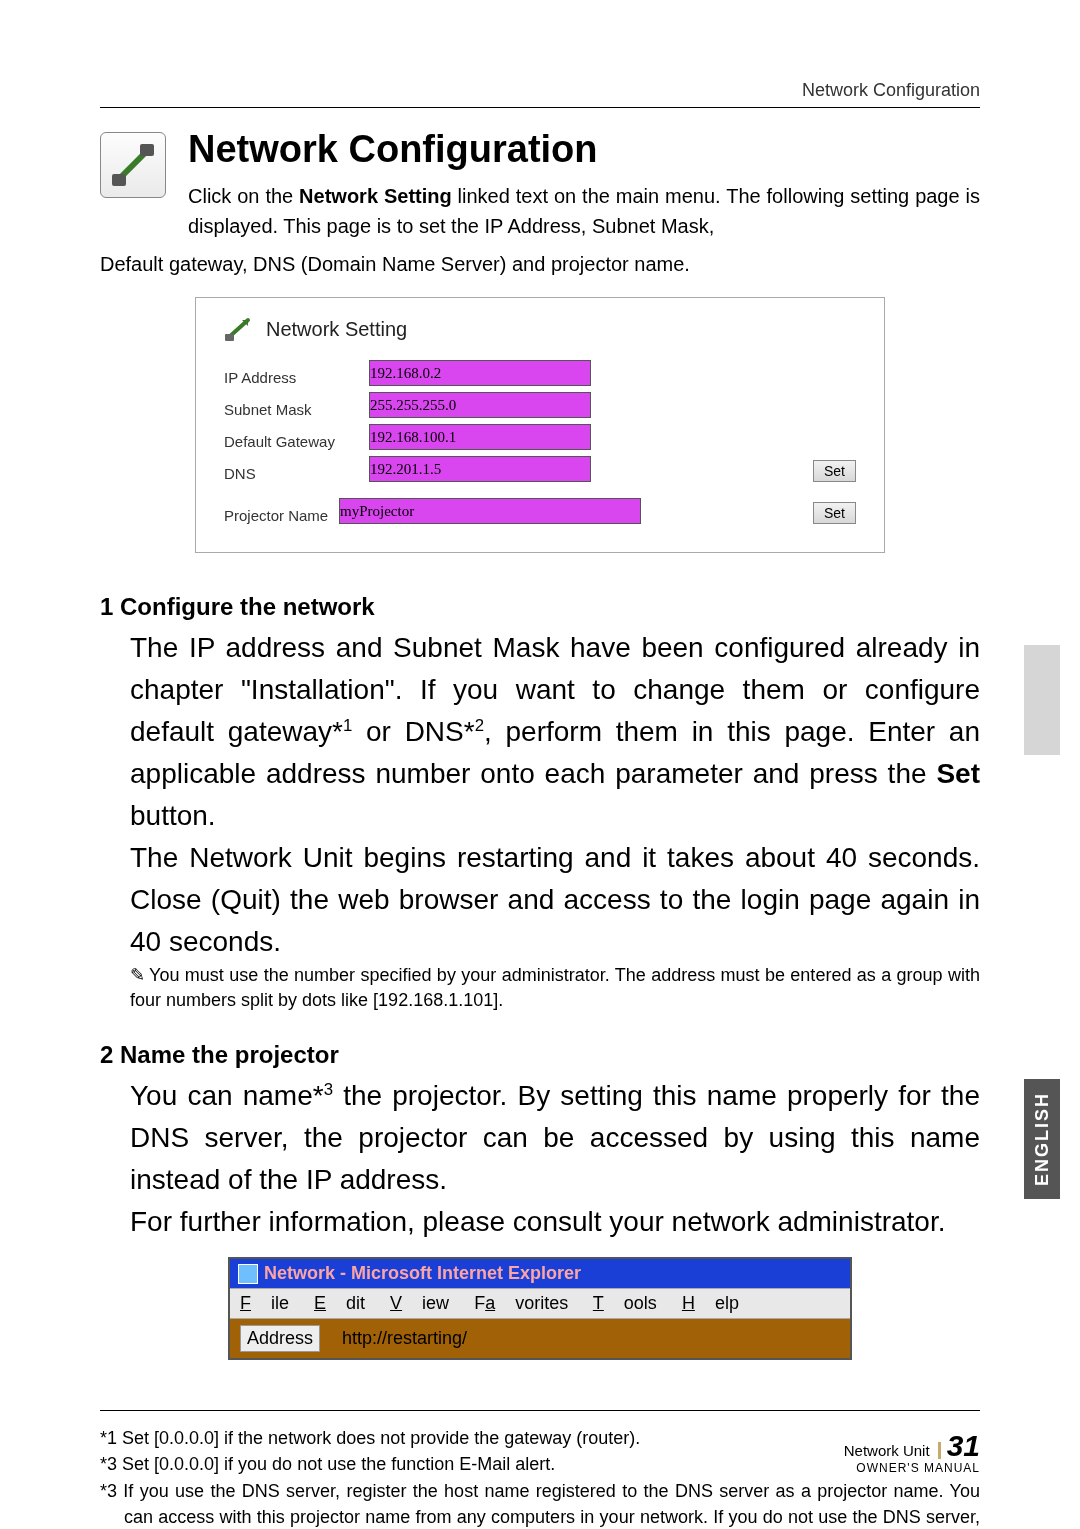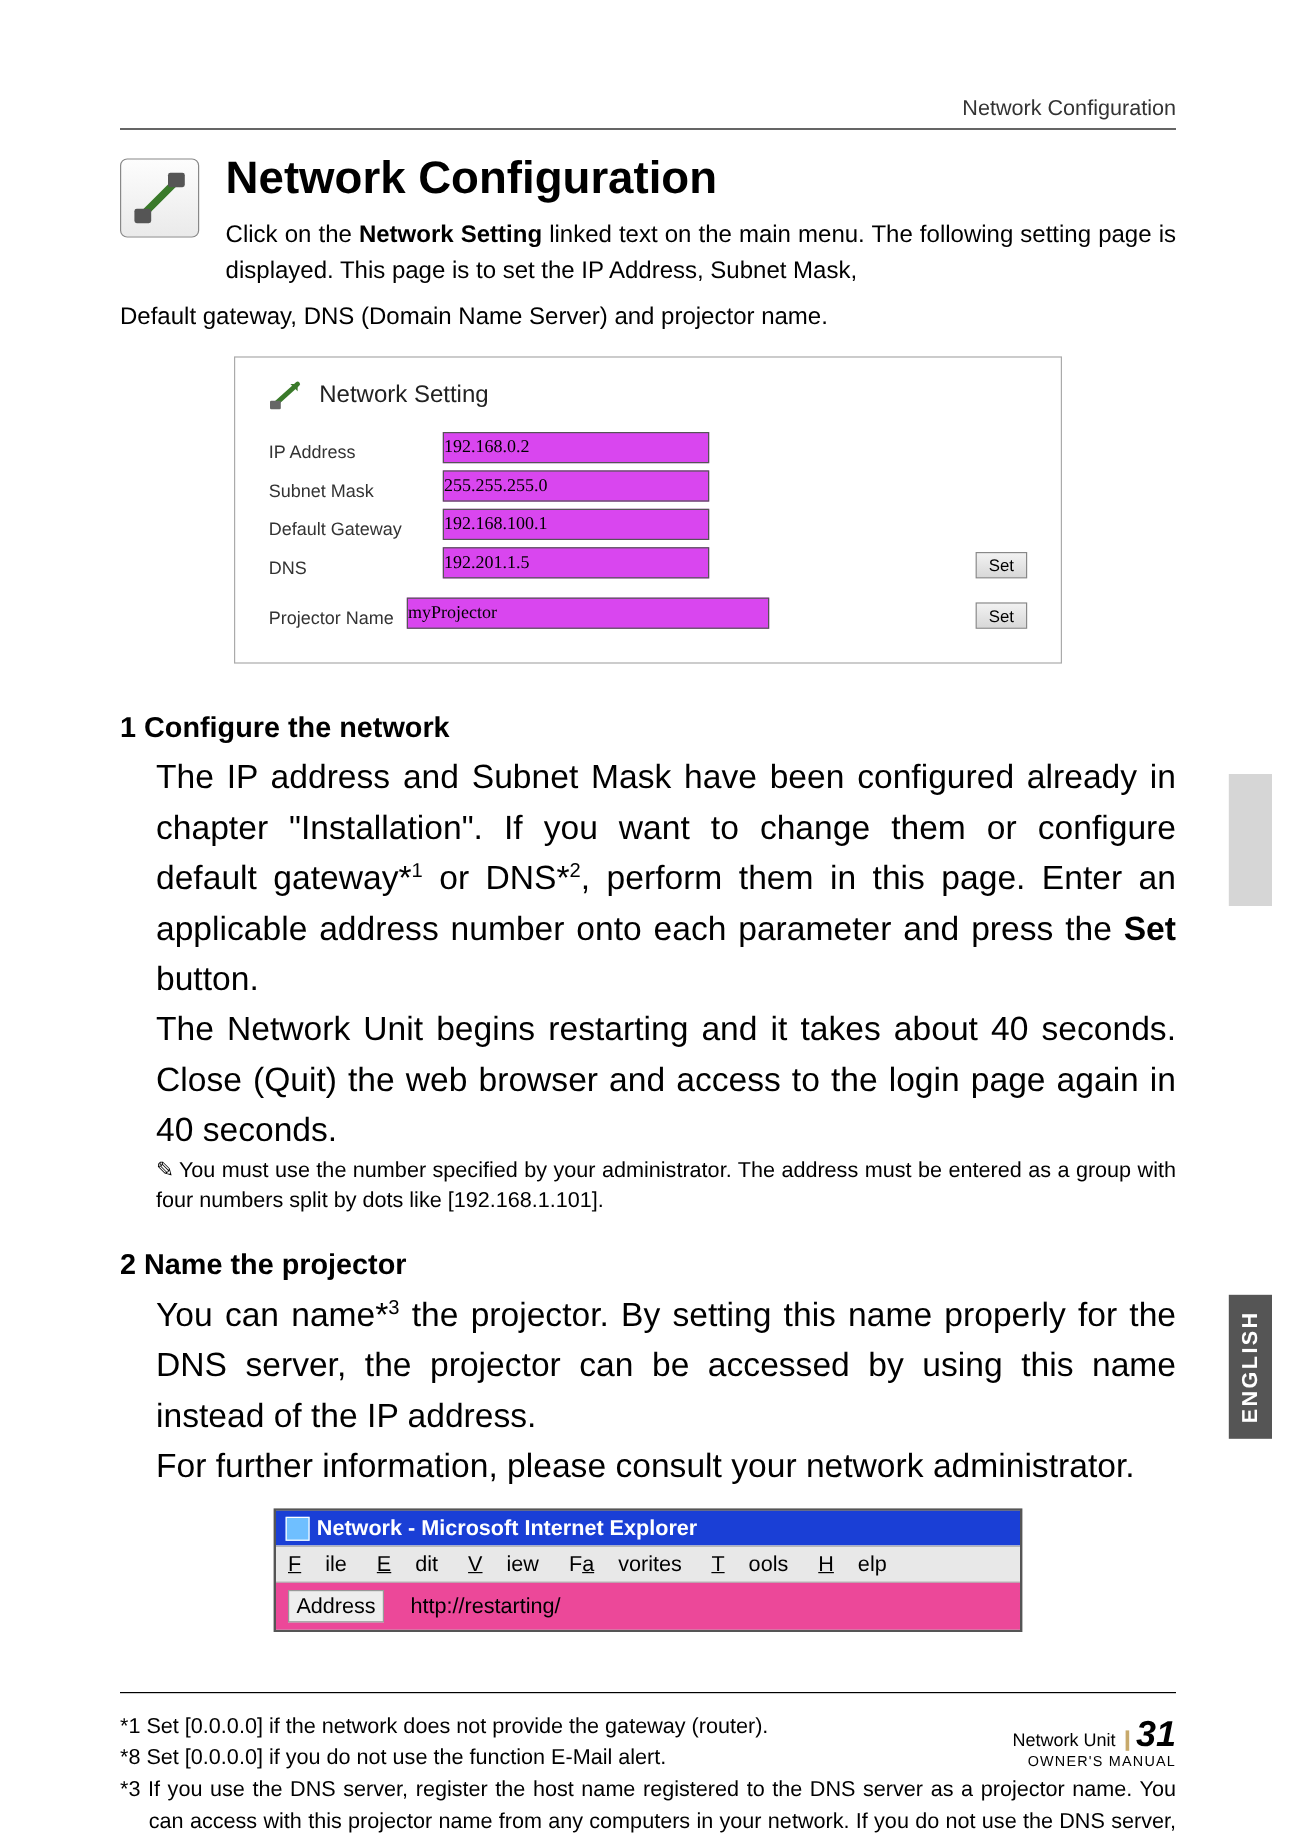--- a/index.html
+++ b/index.html
@@ -131,21 +131,21 @@
     display: inline-block;
     margin-right: 4px;
   }
   .browser-box {
     border: 2px solid #555;
     margin: 14px auto 0 auto;
     width: 620px;
   }
   .browser-title {
     background: #1a3fd6;
-    color: #ffffff;
+    color: #fca5a5;
     font-weight: bold;
     font-size: 18px;
     padding: 4px 8px;
     display: flex;
     align-items: center;
     gap: 6px;
   }
   .browser-title-icon {
     width: 18px;
     height: 18px;
@@ -159,21 +159,21 @@
     font-size: 18px;
     border-top: 1px solid #aaa;
     border-bottom: 1px solid #aaa;
   }
   .browser-menu span {
     margin-right: 20px;
     text-align: right;
   }
   .browser-menu .ul { text-decoration: underline; }
   .browser-addr {
-    background: #ec4899;
+    background: #a16207;
     padding: 6px 10px;
     font-size: 18px;
     display: flex;
     align-items: center;
     gap: 22px;
   }
   .addr-label {
     border: 1px solid #999;
     padding: 2px 6px;
     background: #eee;
@@ -333,21 +333,21 @@
       <span class="addr-label">A<span class="ul">d</span>dress</span>
       <span>http://restarting/</span>
     </div>
   </div>
 
   <div class="gray-bar"></div>
   <div class="side-tab">ENGLISH</div>
 
   <div class="footer-notes">
     <div>*1 Set [0.0.0.0] if the network does not provide the gateway (router).</div>
-    <div>*8 Set [0.0.0.0] if you do not use the function E-Mail alert.</div>
+    <div>*3 Set [0.0.0.0] if you do not use the function E-Mail alert.</div>
     <div style="padding-left:24px;text-indent:-24px;">*3 If you use the DNS server, register the host name registered to the DNS server as a projector name. You can access with this projector name from any computers in your network. If you do not use the DNS server, access with the assigned IP address to the projector.</div>
   </div>
 
   <div class="page-footer">
     <span class="unit">Network Unit</span><span class="num">31</span>
     <span class="manual">OWNER'S MANUAL</span>
   </div>
 
 </div>
 

